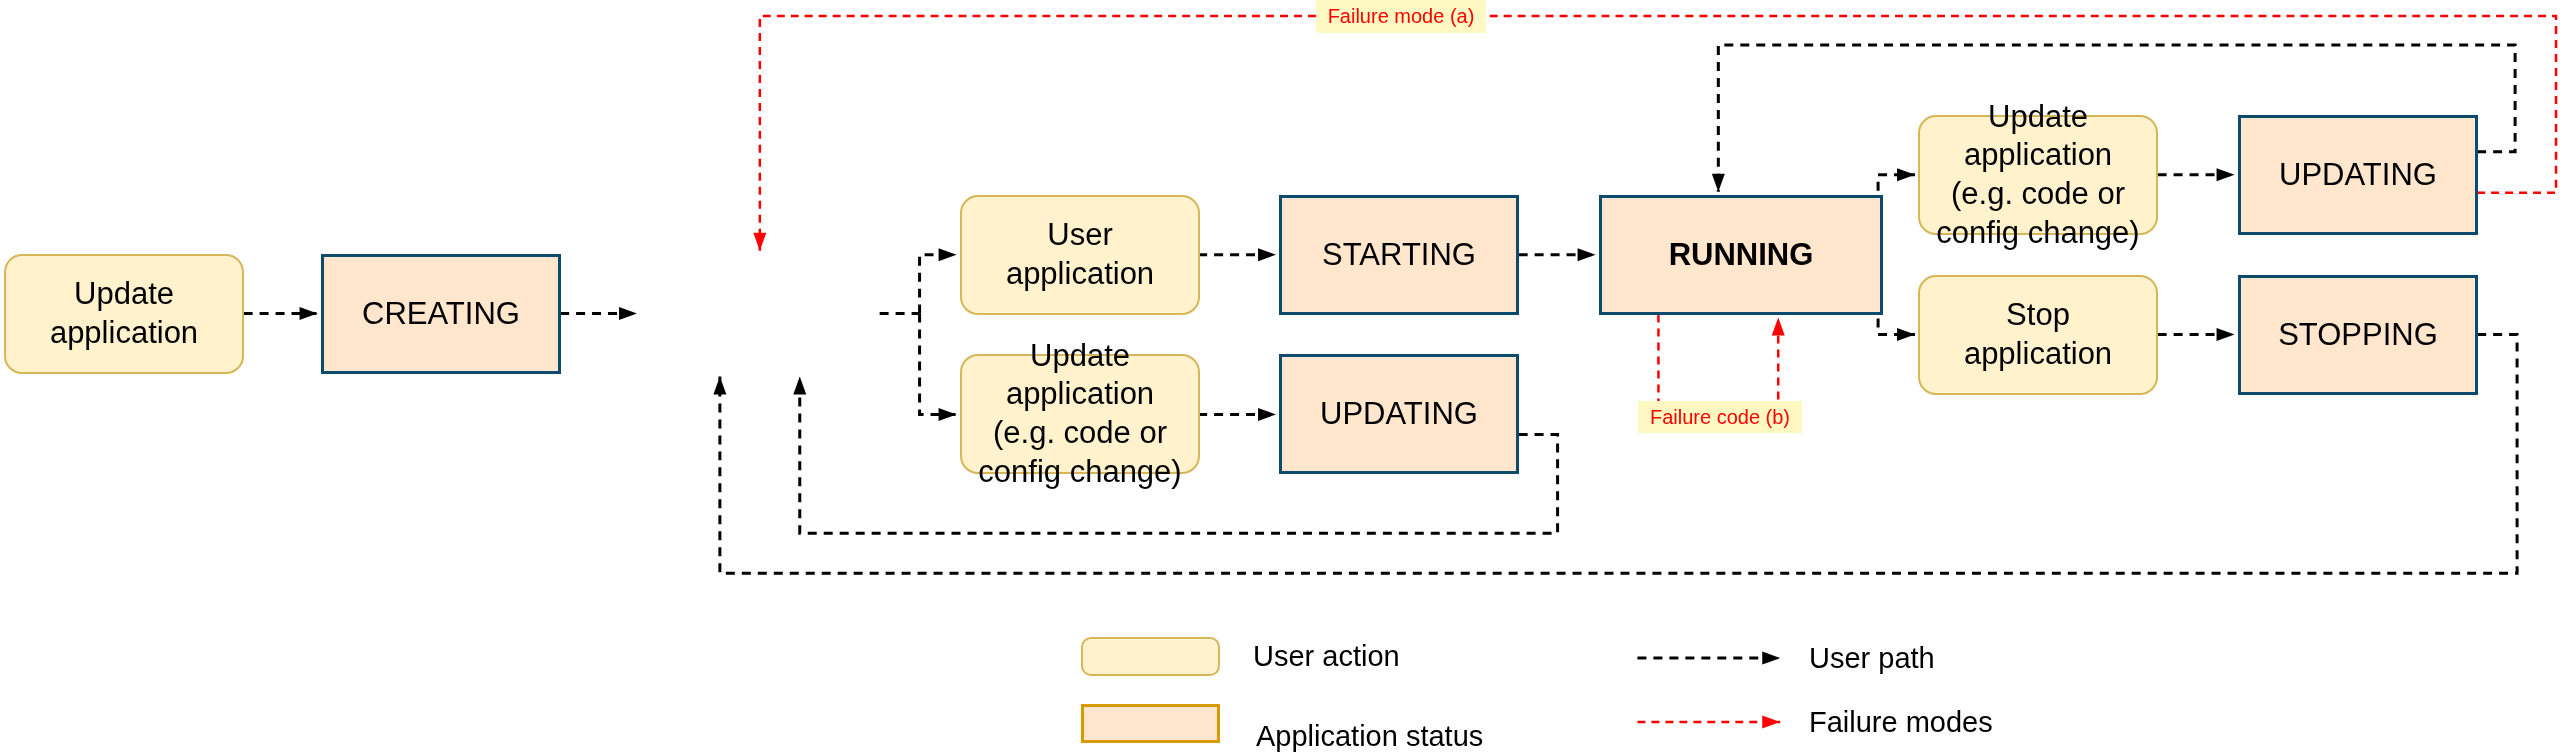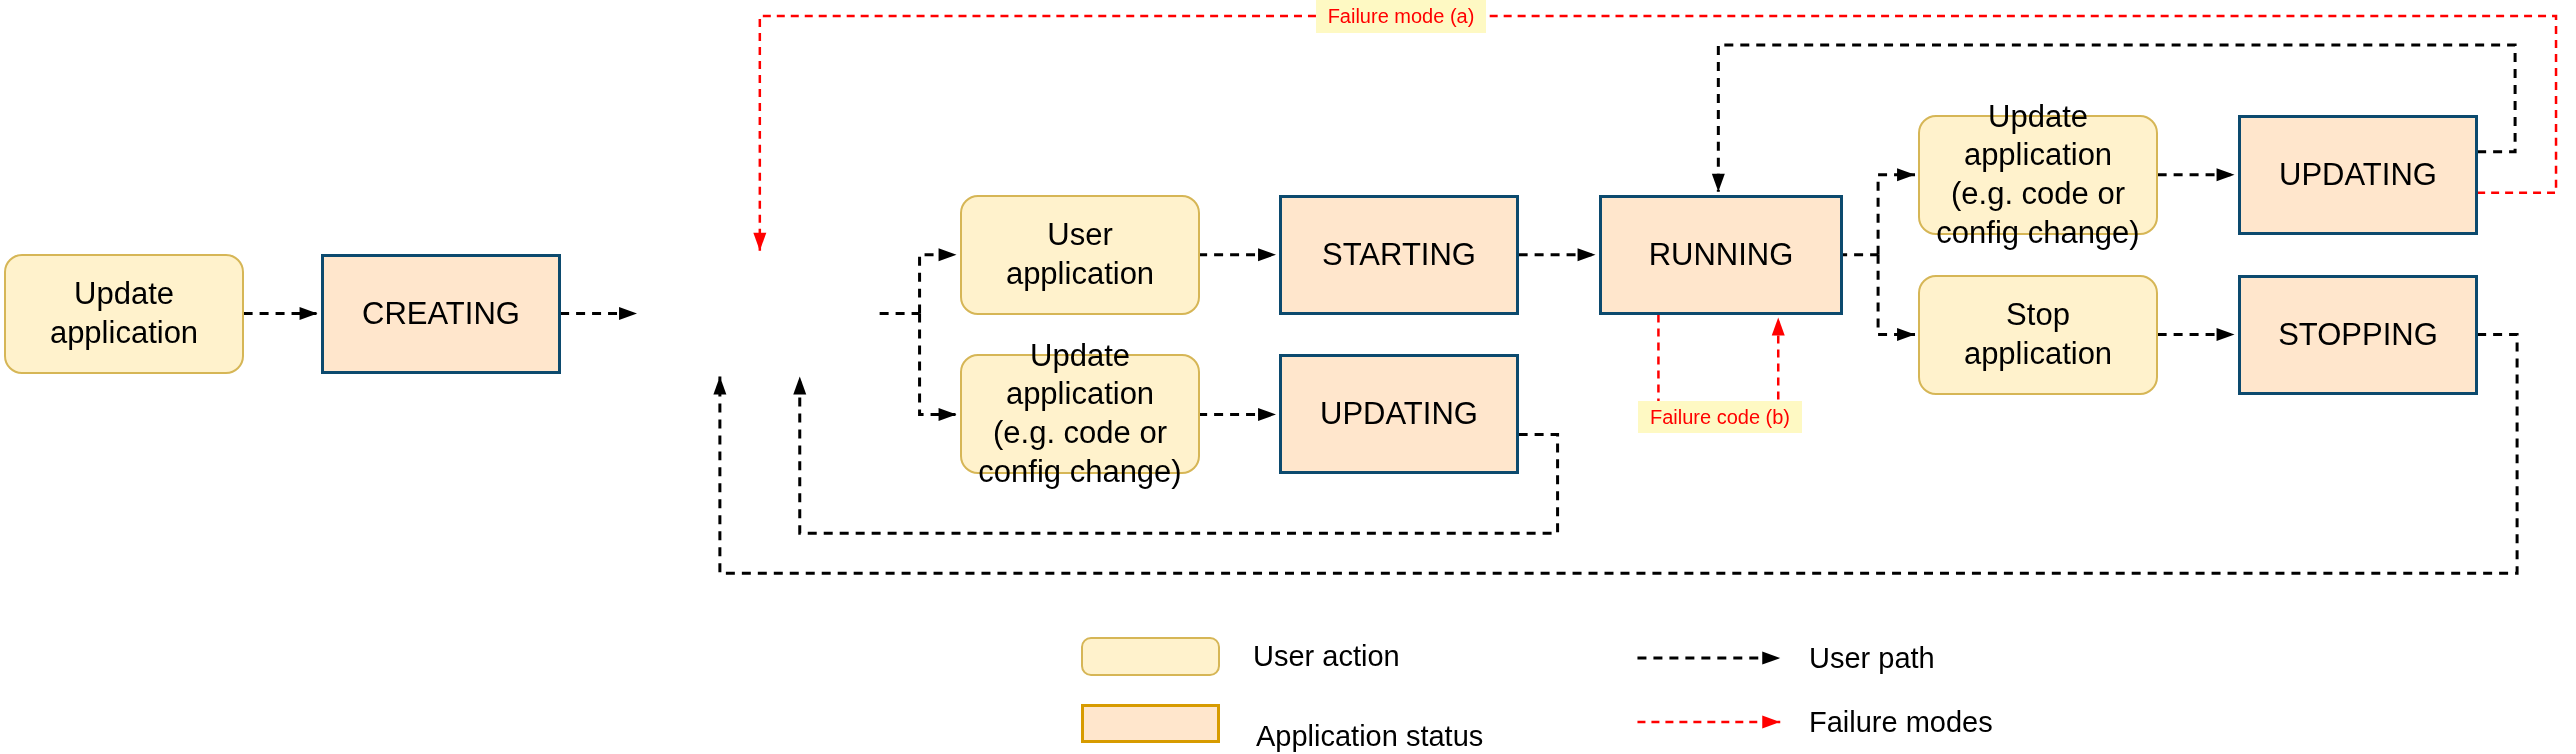--- a/index.html
+++ b/index.html
@@ -98,21 +98,21 @@
 
 
   <div class="node action" style="left:960px;top:195px;width:240px;height:120px;">User application</div>
 
   <div class="node action" style="left:960px;top:354px;width:240px;height:120px;">Update application (e.g. code or config change)</div>
 
   <div class="node status" style="left:1279px;top:195px;width:240px;height:120px;">STARTING</div>
 
   <div class="node status" style="left:1279px;top:354px;width:240px;height:120px;">UPDATING</div>
 
-  <div class="node status" style="left:1599px;top:195px;width:244px;height:120px;">RUNNING</div>
+  <div class="node status" style="left:1599px;top:195px;width:284px;height:120px;font-weight:bold;">RUNNING</div>
 
   <div class="node action" style="left:1918px;top:115px;width:240px;height:120px;">Update application (e.g. code or config change)</div>
 
   <div class="node action" style="left:1918px;top:275px;width:240px;height:120px;">Stop application</div>
 
   <div class="node status" style="left:2238px;top:115px;width:240px;height:120px;">UPDATING</div>
 
   <div class="node status" style="left:2238px;top:275px;width:240px;height:120px;">STOPPING</div>
 
   <div class="edge-label" style="left:1316px;top:0px;width:170px;height:33px;">Failure mode (a)</div>

